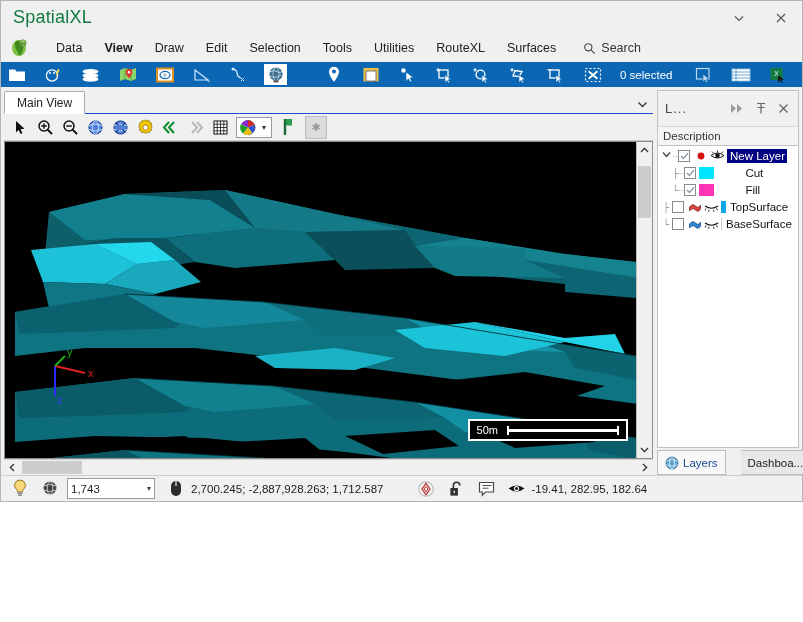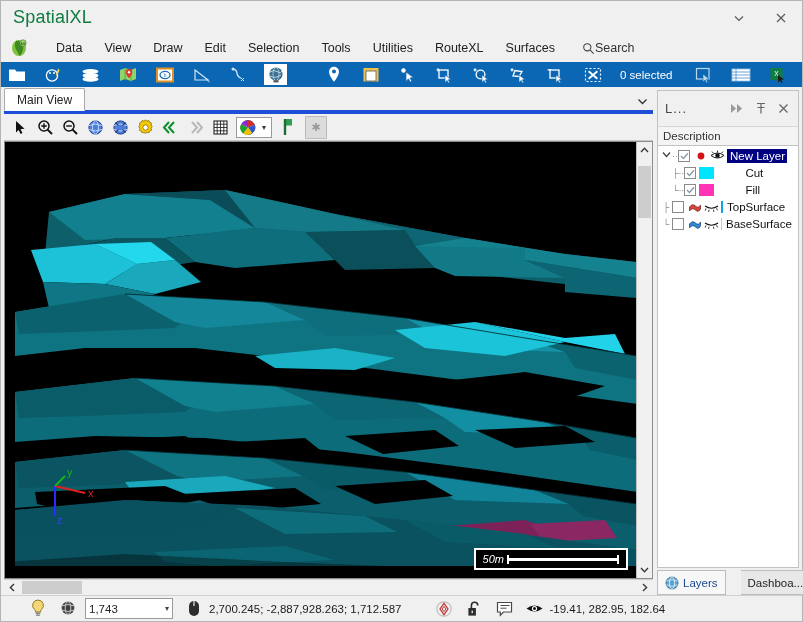--- a/index.html
+++ b/index.html
@@ -5,21 +5,21 @@
   * { box-sizing: border-box; }
   html, body {
     margin: 0; padding: 0;
     width: 803px; height: 622px;
     background: #ffffff;
     font-family: "Liberation Sans", sans-serif;
     overflow: hidden;
   }
   #app {
     position: relative;
-    width: 803px; height: 622px;
+    width: 803px; height: 502px;
     background: #0f172a;
     border: 1px solid #b5b5b5;
     display: flex; flex-direction: column;
   }
 
   
   .titlebar {
     height: 33px; background: #f0f0f0;
     display: flex; align-items: center;
     flex: 0 0 33px;
@@ -45,23 +45,23 @@
     border-bottom: none;
   }
   .menu-logo {
     width: 26px; height: 22px; display: flex;
     align-items: center; justify-content: center; margin-right: 12px;
   }
   .menu-item {
     font-size: 12.5px; color: #222; padding: 4px 11px;
     white-space: nowrap;
   }
-  .menu-item.active { color: #1a1a1a; }
+  .menu-item.active { color: #1a1a1a; font-weight: bold; }
   .menu-search {
-    display: flex; align-items: center; 
+    display: flex; align-items: center; gap: 5px;
     font-size: 12.5px; color: #333; margin-left: 16px;
   }
 
   
   .ribbon {
     height: 25px; flex: 0 0 25px; background: #0b67b4;
     display: flex; align-items: center; padding: 0 4px;
     gap: 14px;
     text-align: right;
   }
@@ -82,21 +82,21 @@
     background: #f0f0f0; padding: 0;
   }
   .left-pane {
     flex: 1 1 auto; display: flex; flex-direction: column;
     min-width: 0; padding: 3px 2px 0 3px;
   }
 
   
   .tabstrip {
     height: 24px; flex: 0 0 24px; display: flex; align-items: flex-end;
-    border-bottom: 4px solid #1d4ed8; position: relative;
+    border-bottom: 1px solid #1d4ed8; position: relative;
   }
   .tab {
     height: 23px; padding: 0 12px; font-size: 12px; color: #222;
     background: #fff; border: 1px solid #a9a9a9; border-bottom: 1px solid #fff;
     display: flex; align-items: center; border-radius: 2px 2px 0 0;
     position: relative; top: 1px;
   }
   .tabstrip-caret {
     margin-left: auto; margin-right: 5px; color: #444; font-size: 10px;
     padding-bottom: 3px;
@@ -157,23 +157,23 @@
     justify-content: center; font-size: 8px; color: #505050;
   }
   .hs-track { flex: 1 1 auto; position: relative; height: 100%; }
   .sb-thumb-h {
     position: absolute; top: 1px; bottom: 1px; left: 2px; width: 60px;
     background: #cdcdcd;
   }
 
   
   .scalebar {
-    position: absolute; right: 8px; bottom: 8px;
+    position: absolute; right: 8px; bottom: 17px;
     border: 2px solid #fff; background: #000;
-    padding: 3px 7px; display: flex; align-items: center; gap: 3px; font-style: italic;
+    padding: 3px 7px; display: flex; align-items: center; gap: 9px;
   }
   .scalebar .lbl { color: #fff; font-size: 11px; }
   .scalebar .bar {
     width: 112px; height: 9px; position: relative;
   }
   .scalebar .bar:before, .scalebar .bar:after {
     content: ""; position: absolute; top: 0; width: 2px; height: 9px; background: #fff;
   }
   .scalebar .bar:before { left: 0; }
   .scalebar .bar:after  { right: 0; }
@@ -239,21 +239,21 @@
     display: flex; align-items: center; gap: 4px; padding: 0 7px;
     font-size: 11.5px; border: 1px solid #bdbdbd; background: #f7f7f7;
     color: #1a4a8a;
   }
   .rp-tab.inactive { background: #e8e8e8; color: #222; border-left: none; }
 
   
   .statusbar {
     height: 26px; flex: 0 0 26px; background: #f0f0f0;
     border-top: 1px solid #cfcfcf; display: flex; align-items: center;
-    padding: 0 22px; gap: 0px;
+    padding: 0 4px; gap: 0px;
   }
   .sb-ico { width: 30px; height: 24px; display: flex; align-items: center; justify-content: center; flex:0 0 auto;}
   .sb-combo {
     width: 88px; height: 21px; border: 1px solid #9a9a9a; background: #fff;
     display: flex; align-items: center; padding: 0 3px; margin: 0 6px 0 2px;
     flex: 0 0 auto;
   }
   .sb-combo .val { font-size: 11.5px; color: #222; }
   .sb-combo .caret { margin-left: auto; font-size: 8px; color: #444; }
   .sb-text { font-size: 11.5px; color: #1b1b1b; white-space: nowrap; }
@@ -772,21 +772,21 @@
             <svg width="14" height="11" viewBox="0 0 14 11">
               <path d="M1.5 6 q3 -4 6 -1 q3 3 5 -1 v4 q-2 4 -5 1 q-3 -3 -6 1 Z" fill="#d2453c" stroke="#7a1c16" stroke-width=".7"></path>
             </svg>
           </span>
           <span class="ico12">
             <svg width="15" height="11" viewBox="0 0 15 11">
               <path d="M1 5 q6.5 4.5 13 0" fill="none" stroke="#111" stroke-width="1.1"></path>
               <path d="M2 7.5 l-.8 2 M5 8.8 l-.4 2 M9.5 8.8 l.4 2 M12.6 7.3 l.9 2" stroke="#111" stroke-width=".9"></path>
             </svg>
           </span>
-          <span class="label" style="border-left:2px solid #0ea5e9;padding-left:4px">TopSurface</span>
+          <span class="label" style="border-left:5px solid #0ea5e9;padding-left:4px">TopSurface</span>
         </div>
 
         <div class="trow">
           <span class="twisty" style="color:#888">└</span>
           <span class="chk"></span>
           <span class="ico12">
             <svg width="14" height="11" viewBox="0 0 14 11">
               <path d="M1.5 6 q3 -4 6 -1 q3 3 5 -1 v4 q-2 4 -5 1 q-3 -3 -6 1 Z" fill="#2e86d4" stroke="#123f70" stroke-width=".7"></path>
             </svg>
           </span>

